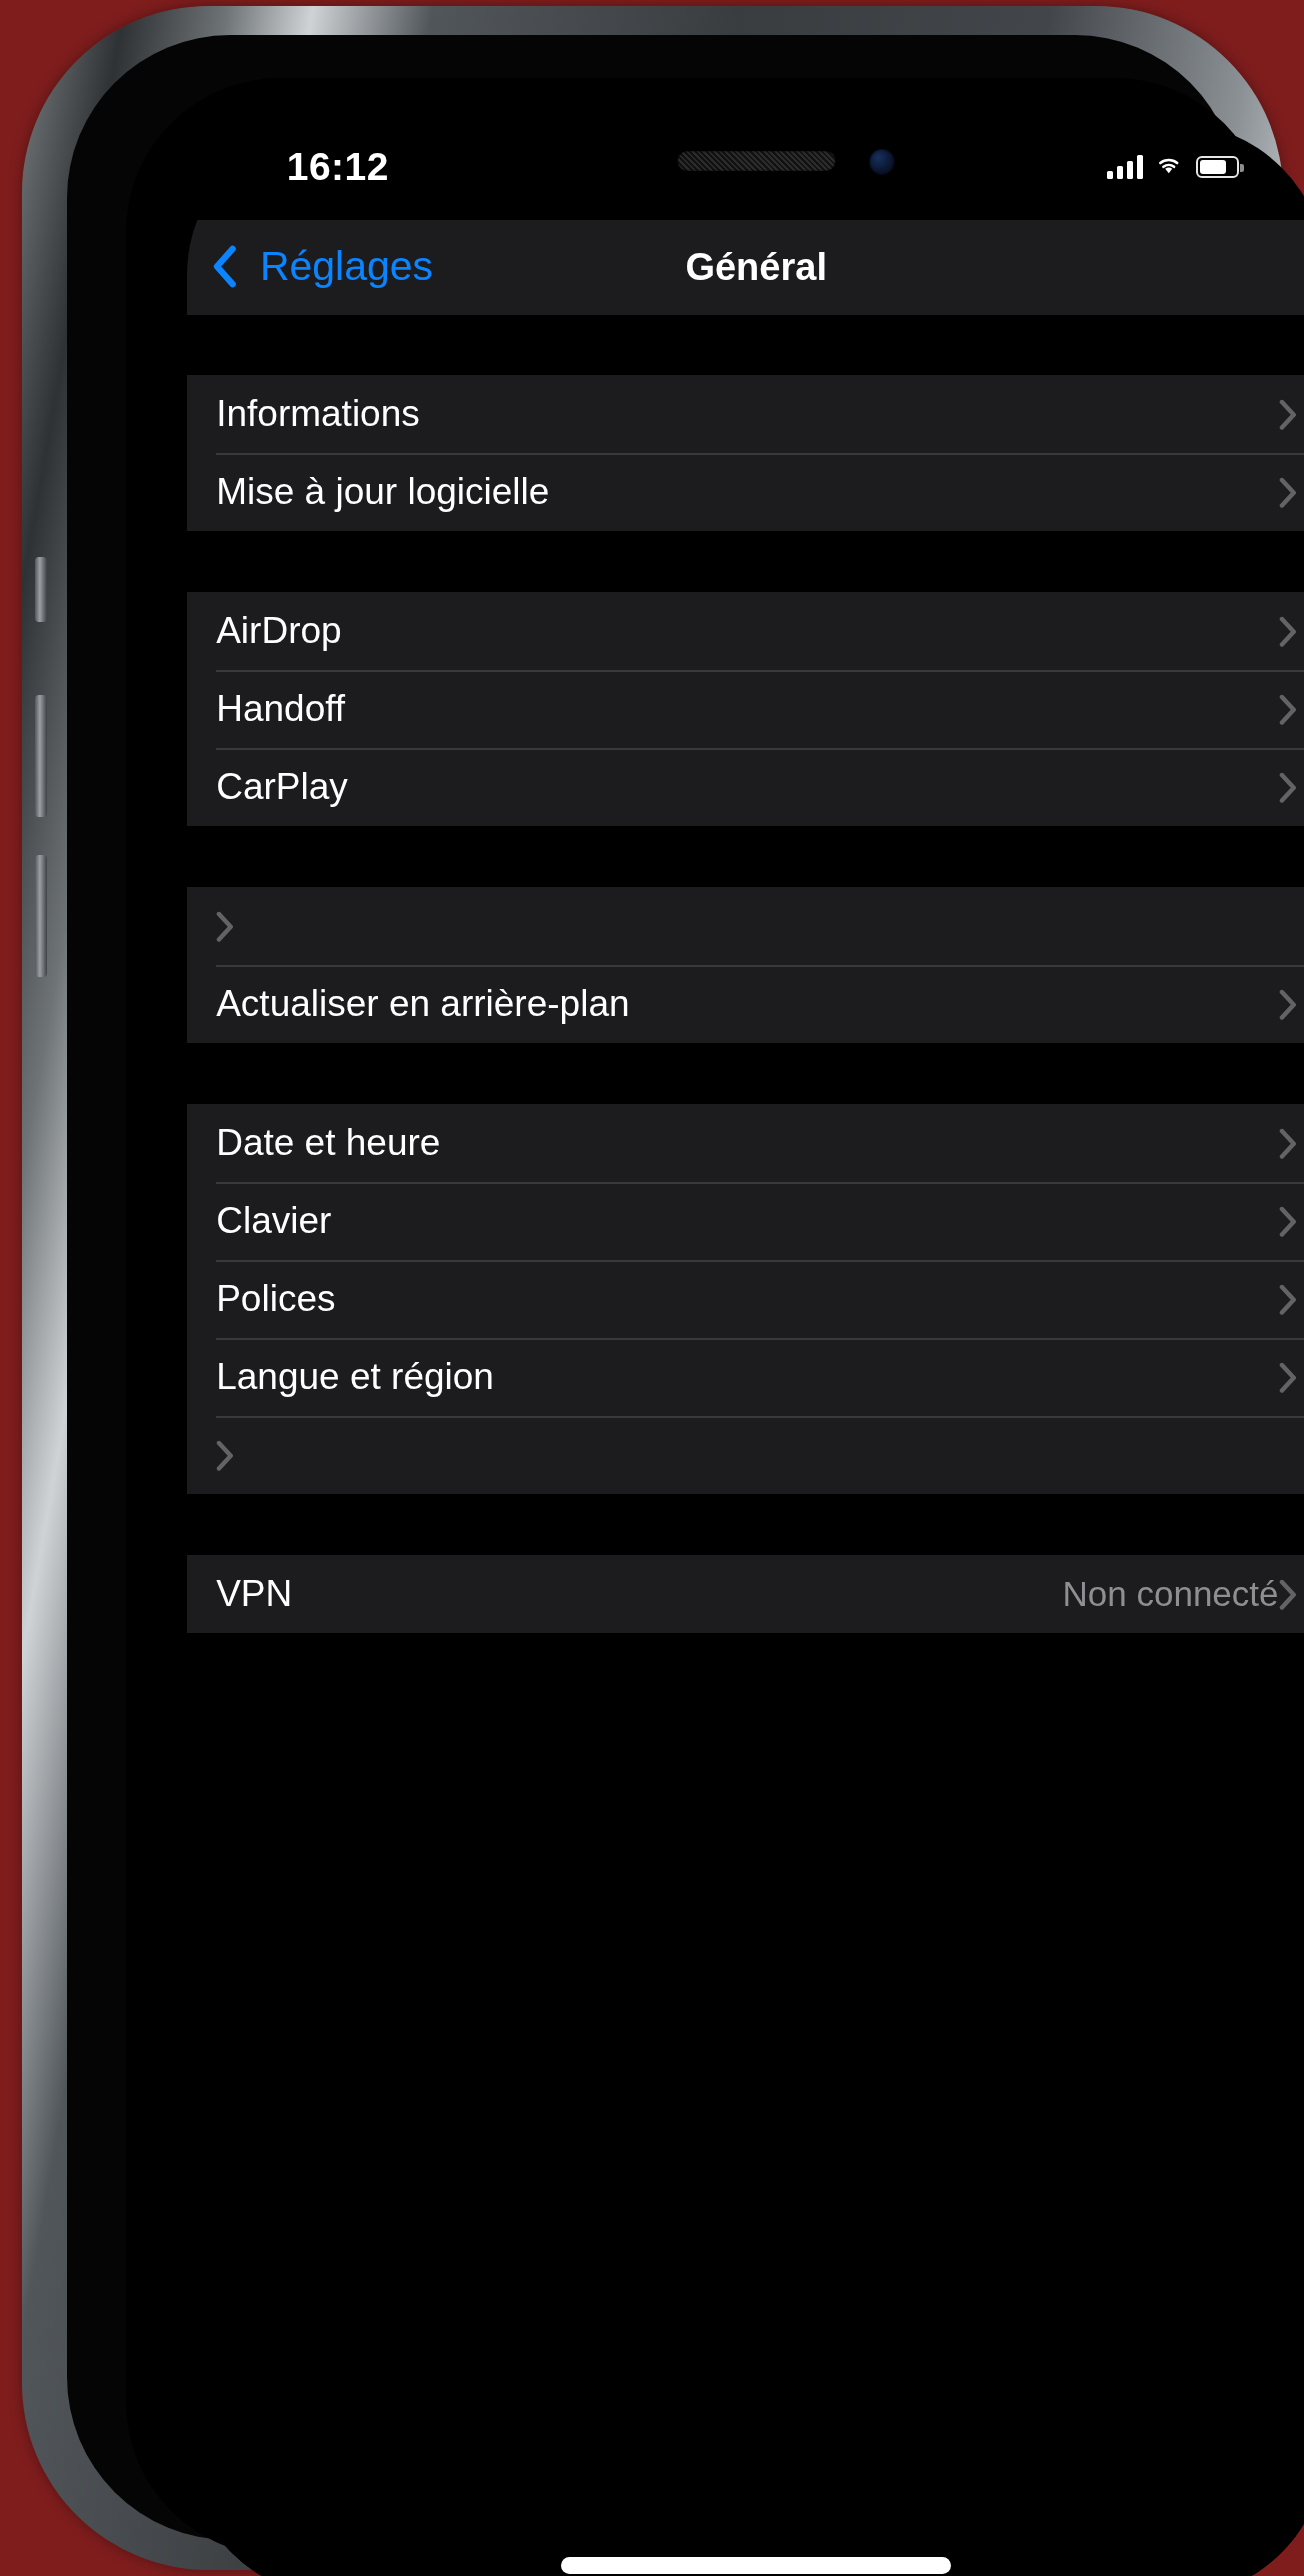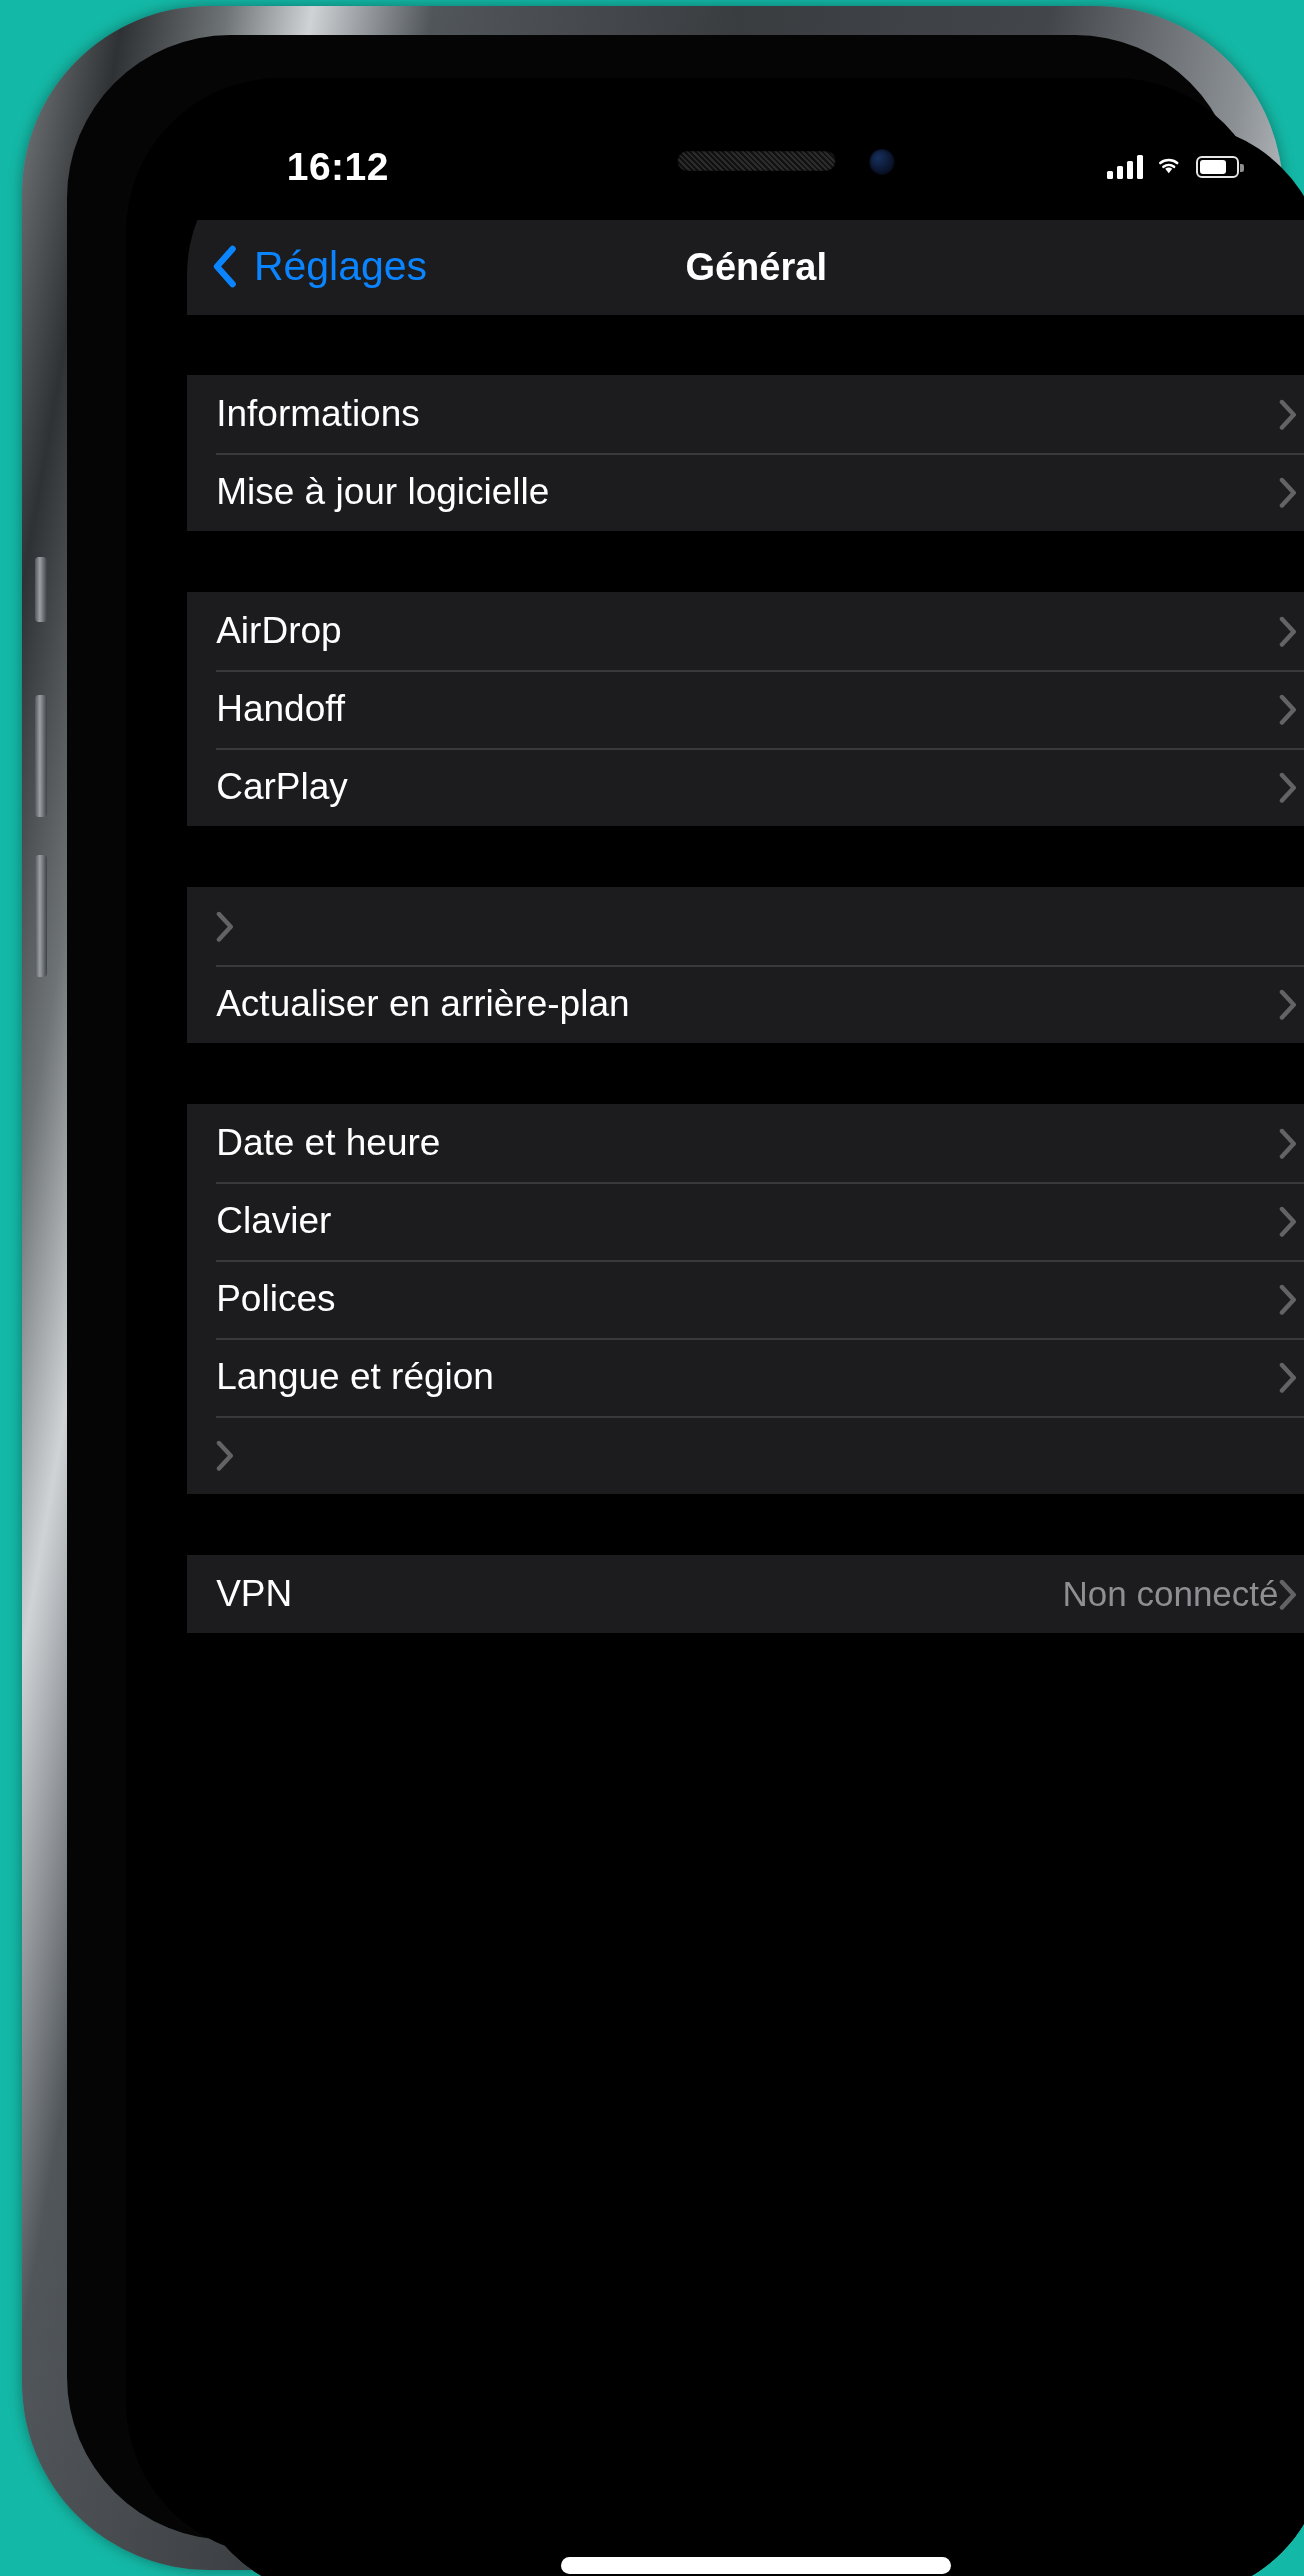--- a/index.html
+++ b/index.html
@@ -3,21 +3,21 @@
 <meta charset="utf-8">
 <style>
   html,body{margin:0;padding:0;background:#ffffff;}
   body{
     width:1305px;height:2576px;
     font-family:"Liberation Sans","DejaVu Sans",sans-serif;
     overflow:hidden;position:relative;
   }
 
   
-  #stage{position:absolute;inset:0;background:#14b8a6;}
+  #stage{position:absolute;inset:0;background:#7f1d1d;}
 
   .device-outer{
     position:absolute;left:21.7px;top:5.9px;width:1261px;height:2564px;
     border-radius:187px;
     background:linear-gradient(100deg,#7c7f82 0%,#2f3234 6%,#6e7376 12%,#cfd3d6 17%,
       #51565a 24%,#3a3d40 42%,#42464a 60%,#8b9094 72%,#d3d7da 79%,#55595d 86%,
       #2e3133 93%,#75797d 100%);
     box-shadow:0 0 13.8px rgba(0,0,0,.35);
   }
   .device-inner{
@@ -82,21 +82,21 @@
     border-radius:5.9px;box-sizing:border-box;}
   .batt::after{content:"";position:absolute;right:-6.9px;top:5.9px;width:3.4px;height:7.9px;
     background:rgba(255,255,255,.55);border-radius:0 2px 2px 0;}
   .batt .fill{position:absolute;left:2px;top:2px;bottom:2px;width:68%;background:#fff;border-radius:3px;}
 
   
   .navbar{
     position:absolute;top:97px;left:0;right:0;height:95px;background:#1c1c1e;z-index:20;
   }
   .nav-back{
-    position:absolute;left:25.6px;top:0;height:93px;display:flex;align-items:center;gap:16px;
+    position:absolute;left:25.6px;top:0;height:93px;display:flex;align-items:center;gap:22px;
     color:#0a84ff;cursor:pointer;
   }
   .nav-chev{width:25.6px;height:43px;flex:none;}
   .nav-back-label{font-size:41px;color:#0a84ff;line-height:1;}
   .nav-title{
     position:absolute;left:0;right:0;top:0;height:95px;
     display:flex;align-items:center;justify-content:center;
     color:#fff;font-size:38px;font-weight:bold;pointer-events:none;
   }
 

